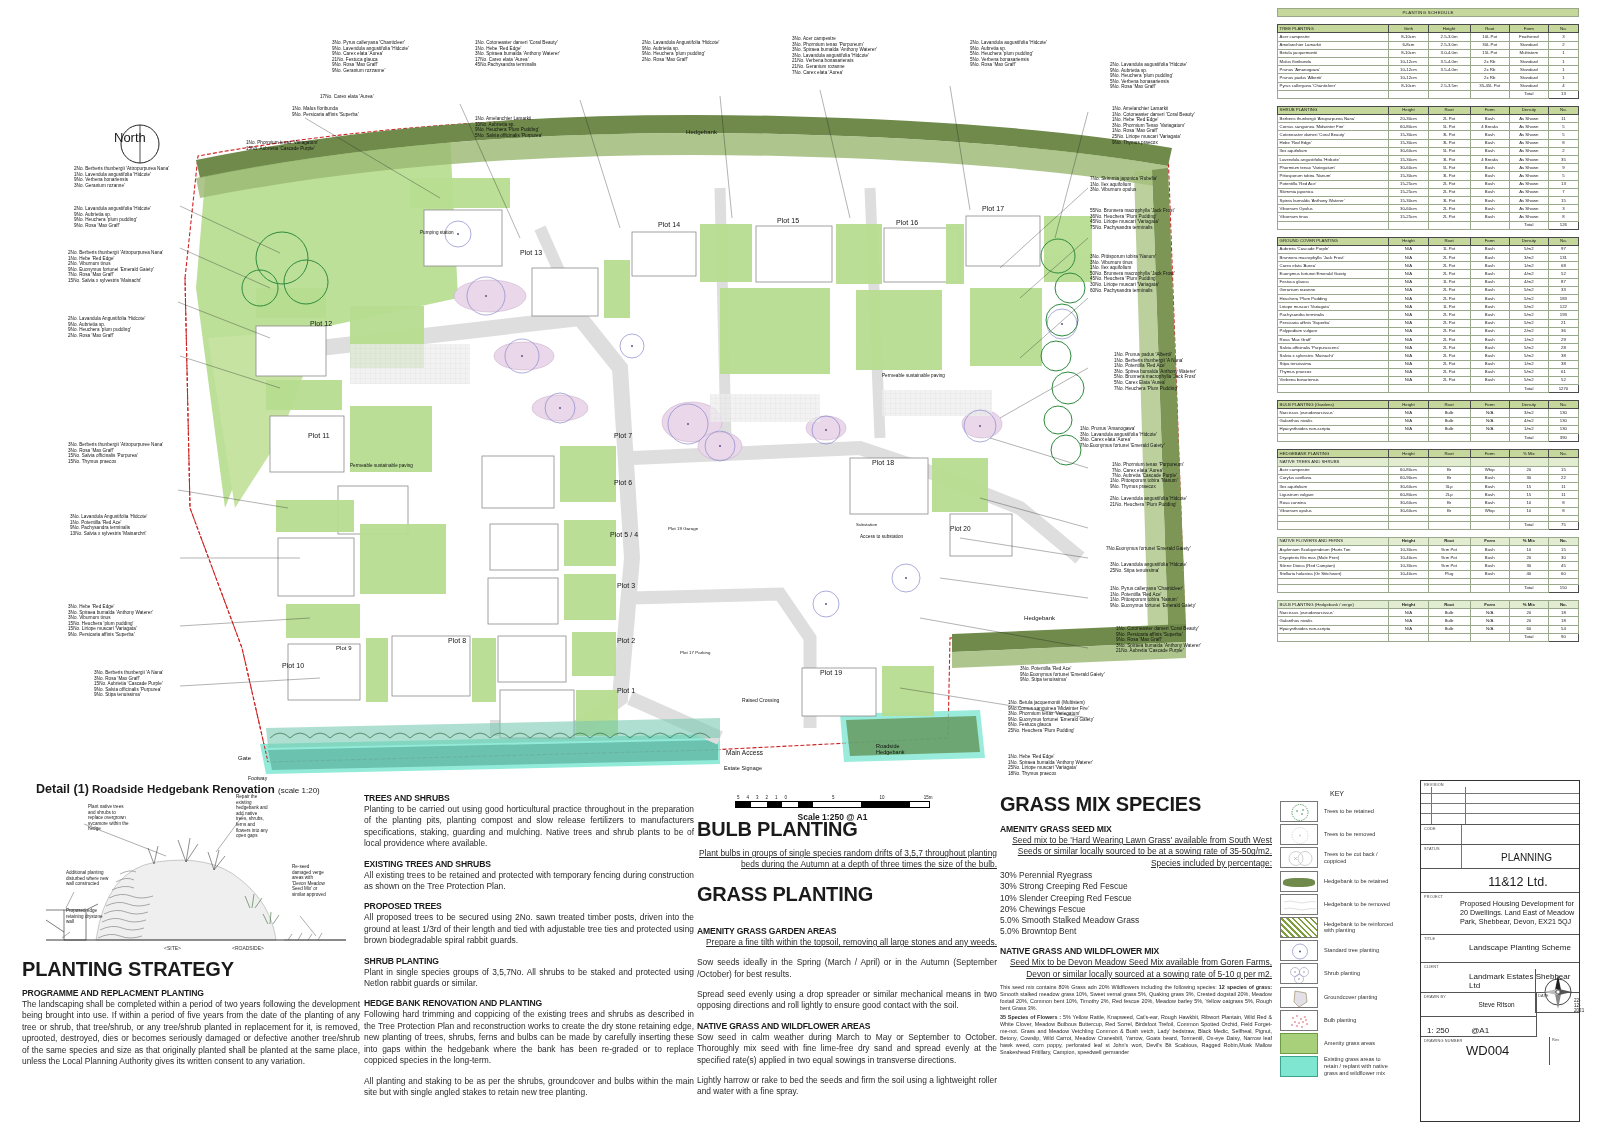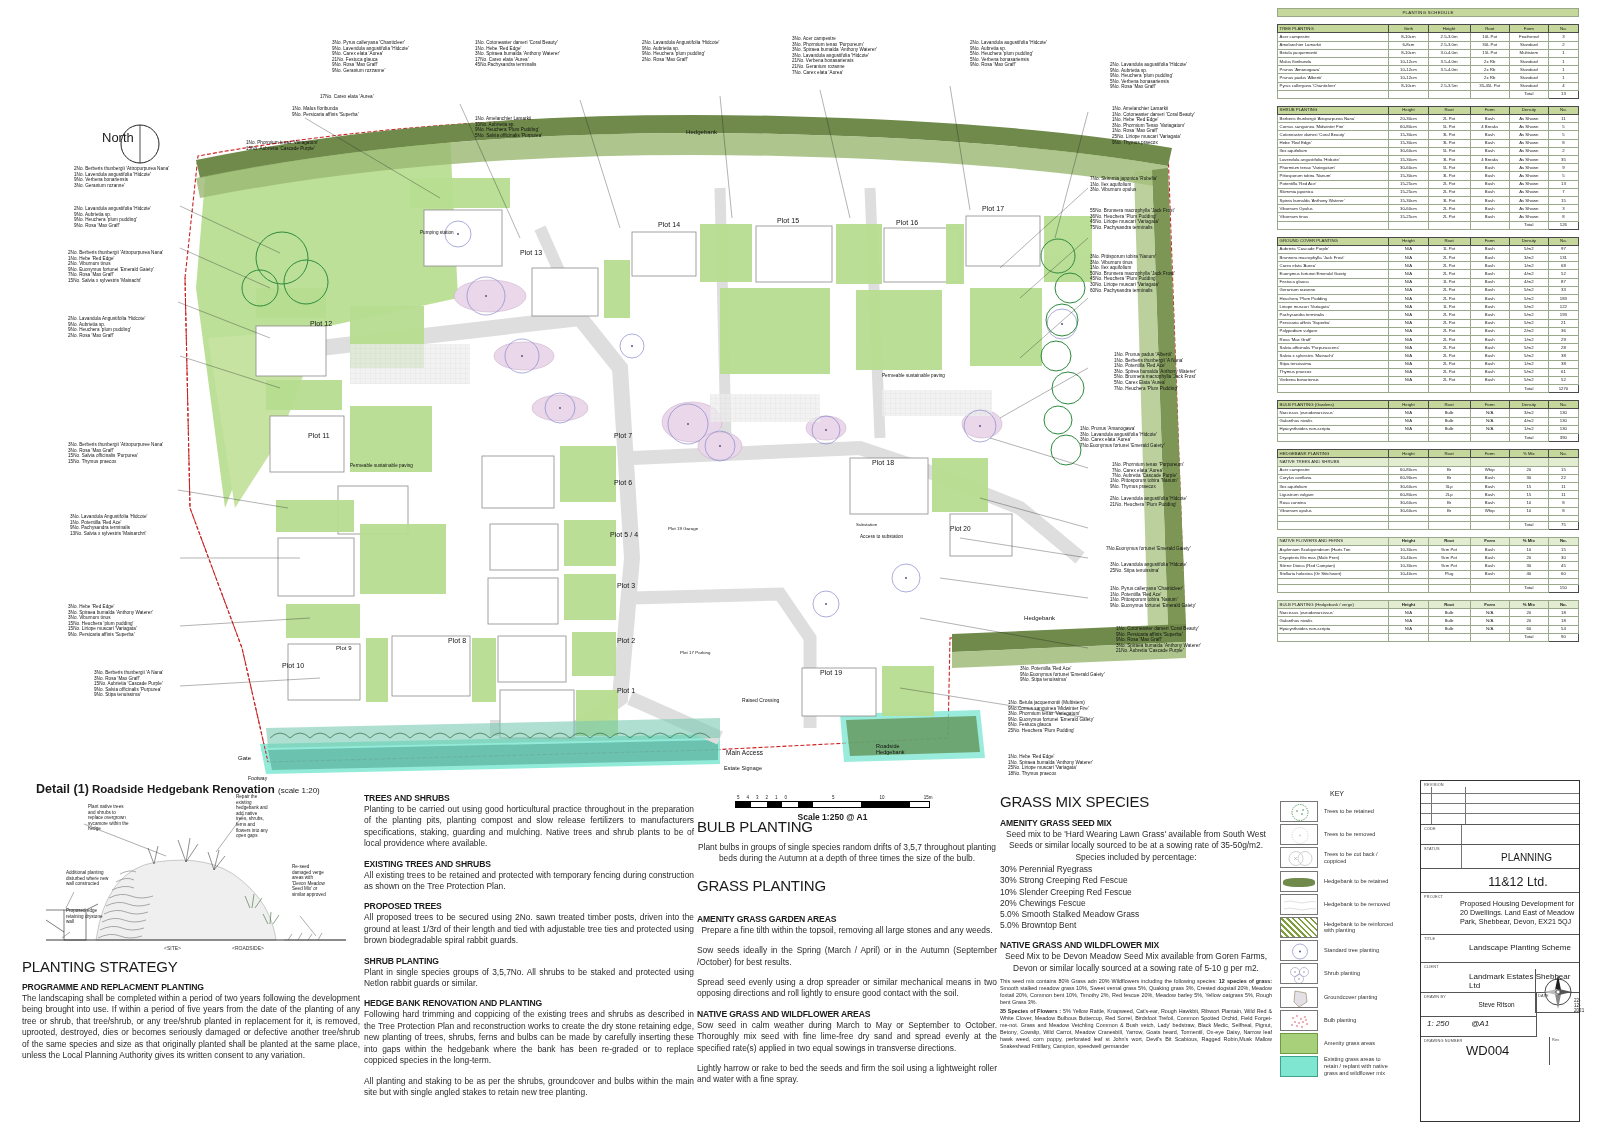--- a/index.html
+++ b/index.html
@@ -30,41 +30,41 @@
   
   .callout {
     position:absolute;
     font-size:4.6px; line-height:5.6px;
     color:#111; white-space:pre-line;
     letter-spacing:0.05px;
   }
 
   
   #north-point { position:absolute; left:82px; top:78px; width:64px; height:56px; }
-  #north-point .nlabel { position:absolute; left:0; top:14px; font-size:13px; }
+  #north-point .nlabel { position:absolute; left:12px; top:14px; font-size:13px; }
 
   
   #scale-bar { position:absolute; left:735px; top:795px; width:195px; }
   #scale-bar .sb-nums { font-size:4.5px; display:flex; gap:7px; padding-left:2px; }
   #scale-bar .sb-bar { height:7px; border:0.7px solid #000; display:flex; margin-top:1px; }
   #scale-bar .sb-bar i { display:block; height:100%; }
   #scale-bar .sb-caption { text-align:center; font-size:8.5px; font-weight:bold; margin-top:4px; }
 
   
   #detail-block { position:absolute; left:36px; top:782px; width:320px; }
   #detail-title { font-size:11.5px; font-weight:bold; }
   #detail-title .dt1 { font-size:12.5px; }
   #detail-svg { margin-top:4px; }
   .detail-note { font-size:4.6px; line-height:5.6px; white-space:pre-line; }
 
   
-  .txt-h1 { font-size:15px; font-weight:normal; letter-spacing:-0.2px; margin:0 0 7px 0; }
+  .txt-h1 { font-size:20px; font-weight:bold; letter-spacing:-0.2px; margin:0 0 7px 0; }
   .txt-h2 { font-size:8.6px; font-weight:bold; letter-spacing:-0.15px; margin:0 0 1px 0; }
   .txt-p  { font-size:8.4px; line-height:11.4px; text-align:justify; margin:0 0 9px 0; color:#2b2b2b; }
-  .txt-p.nj { text-align:center; }
+  .txt-p.nj { text-align:right;text-decoration:underline; }
   .txt-li  { font-size:8.4px; line-height:11.2px; margin:0; color:#2b2b2b; }
 
   #col-strategy { position:absolute; left:22px; top:958px; width:338px; }
   #col-trees    { position:absolute; left:364px; top:793px; width:330px; }
   #col-bulb     { position:absolute; left:697px; top:818px; width:300px; }
   #col-grassmix { position:absolute; left:1000px; top:793px; width:272px; }
 
   
   #schedule { position:absolute; left:1277px; top:8px; width:302px; }
   table.sch { width:100%; border-collapse:collapse; table-layout:fixed; }
@@ -108,21 +108,21 @@
   #tb-company { height:24px; text-align:center; }
   #tb-company .tb-val { font-size:12.5px; padding-top:4px; }
   #tb-project { height:42px; }
   #tb-project .tb-val { font-size:7.2px; line-height:9.4px; }
   #tb-title { height:28px; }
   #tb-title .tb-val { font-size:8px; padding-left:9px; padding-top:2px; }
   #tb-client { height:30px; }
   #tb-client .tb-val { font-size:8px; padding-left:9px; padding-top:3px; }
   #tb-drawnby { height:24px; width:116px; border-right:0.8px solid #555; }
   #tb-drawnby .tb-val { font-size:6.4px; text-align:center; padding-top:2px; }
-  #tb-scale { height:20px; width:116px; border-right:0.8px solid #555; display:flex; align-items:flex-start;font-style:italic; }
+  #tb-scale { height:20px; width:116px; border-right:0.8px solid #555; display:flex; align-items:flex-end; }
   #tb-scale .s1 { font-size:8px; padding-left:3px; }
   #tb-scale .s2 { font-size:8px; padding-left:22px; }
   #tb-date { position:absolute; right:0; top:0; width:44px; height:20px; border-left:0.8px solid #555; padding:1px 2px; }
   #tb-date .tb-val { font-size:4.6px; }
   #tb-compass { position:absolute; right:0; top:-24px; width:44px; height:44px; border-left:0.8px solid #555; }
   #tb-dwgno { height:28px; }
   #tb-dwgno .tb-val { font-size:13px; padding-left:6px; }
   #tb-rev { position:absolute; right:0; bottom:0; width:30px; height:28px; border-left:0.8px solid #555; padding:1px 2px; }
 
   

